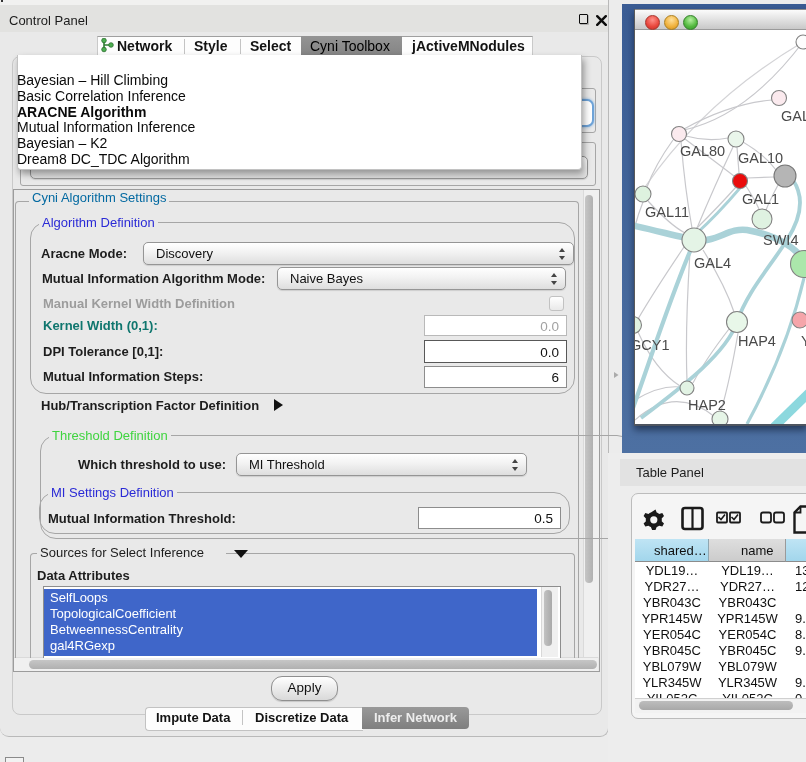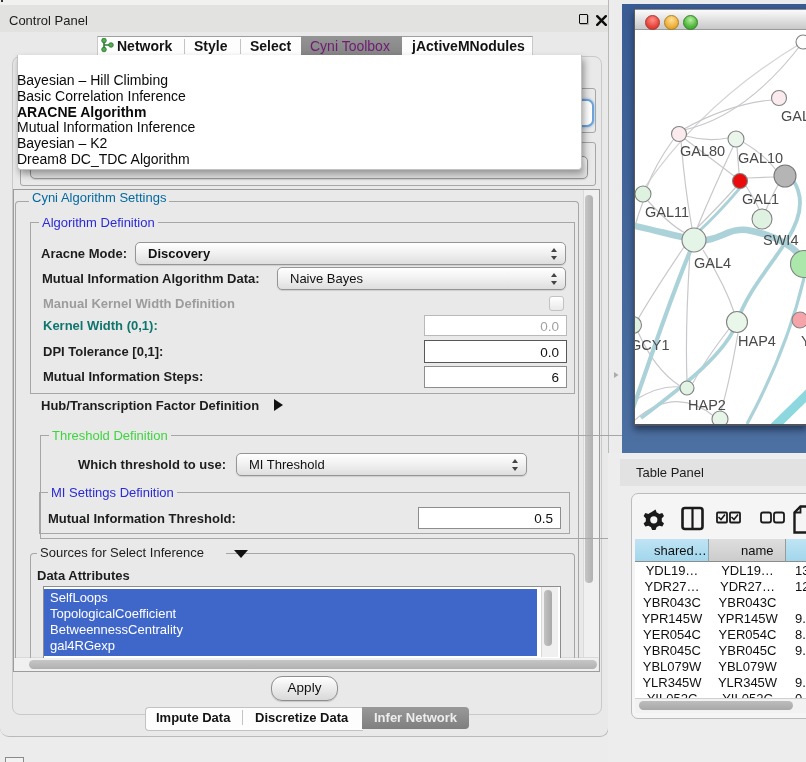--- a/index.html
+++ b/index.html
@@ -1,18 +1,18 @@
 <!DOCTYPE html>
 <html><head>
 <meta charset="utf-8">
 <style>
 html,body{margin:0;padding:0;}
 body{width:806px;height:762px;overflow:hidden;font-family:"Liberation Sans",sans-serif;background:#ececec;position:relative;}
 .abs{position:absolute;}
-.fs{position:absolute;border:1px solid #a6a6a6;border-radius:0;}
+.fs{position:absolute;border:1px solid #a6a6a6;border-radius:16px;}
 .fs>span{position:absolute;top:-8px;left:8px;background:#e9e9e9;padding:0 3px;font-size:13px;line-height:15px;white-space:nowrap;}
 .lbl{position:absolute;font-size:13px;font-weight:bold;color:#1d1d1d;white-space:nowrap;}
 .combo{position:absolute;height:21px;border:1px solid #959595;border-radius:5px;background:linear-gradient(#ffffff,#f2f2f2 45%,#dedede);box-shadow:0 1px 1px rgba(0,0,0,0.12);}
 .combo .ct{position:absolute;left:12px;top:0;line-height:21px;font-size:13px;color:#111;}
 .arr{position:absolute;right:8px;width:0;height:0;border-left:3.5px solid transparent;border-right:3.5px solid transparent;}
 .arr.up{top:4.5px;border-bottom:4.5px solid #444;}
 .arr.dn{bottom:4.5px;border-top:4.5px solid #444;}
 .inp{position:absolute;background:#fff;font-size:13.5px;text-align:right;line-height:21px;padding-right:7px;box-sizing:border-box;}
 </style>
 </head>
@@ -36,21 +36,21 @@
       <path d="M3 3 L3 11 M3 7 L9 7" stroke="#2f7d32" stroke-width="1.6" fill="none"></path>
       <circle cx="3" cy="2.5" r="2.3" fill="#4caf50" stroke="#2c6e2f" stroke-width="0.8"></circle>
       <circle cx="3" cy="11.5" r="2.3" fill="#4caf50" stroke="#2c6e2f" stroke-width="0.8"></circle>
       <circle cx="10" cy="7" r="2.3" fill="#4caf50" stroke="#2c6e2f" stroke-width="0.8"></circle>
     </svg>
   <div class="abs" style="left:117px;top:38px;font-size:14px;font-weight:bold;color:#131313;">Network</div>
   <div class="abs" style="left:184px;top:39px;width:1px;height:15px;background:#c4c4c4;"></div>
   <div class="abs" style="left:194px;top:38px;font-size:14px;font-weight:bold;color:#131313;">Style</div>
   <div class="abs" style="left:240px;top:39px;width:1px;height:15px;background:#c4c4c4;"></div>
   <div class="abs" style="left:250px;top:38px;font-size:14px;font-weight:bold;color:#131313;">Select</div>
-  <div class="abs" style="left:310px;top:38px;font-size:14px;color:#701a75;">Cyni Toolbox</div>
+  <div class="abs" style="left:310px;top:38px;font-size:14px;color:#000000;">Cyni Toolbox</div>
   <div class="abs" style="left:412px;top:38px;font-size:14px;font-weight:bold;color:#131313;">jActiveMNodules</div>
 
   <div class="abs" style="left:20px;top:88px;width:574px;height:43px;border:1px solid #a6a6a6;border-radius:3px;"></div>
   <div class="abs" style="left:30px;top:99px;width:560px;height:24px;border:2.5px solid #6ea3d8;border-radius:7px;box-shadow:0 0 3px #7fb0de;background:#fff;"></div>
   <div class="abs" style="left:20px;top:142px;width:574px;height:42px;border:1px solid #a6a6a6;border-radius:3px;"></div>
   <div class="combo" style="left:30px;top:156px;width:556px;"></div>
 
   <div class="abs" style="left:13px;top:189px;width:585px;height:481px;border:1px solid #9c9c9c;background:#e9e9e9;"></div>
 
   <div class="abs" style="left:583px;top:190px;width:15px;height:467px;background:#f0f0f0;border-left:1px solid #dadada;"></div>
@@ -60,26 +60,26 @@
   <div class="abs" style="left:29px;top:660px;width:568px;height:9px;background:linear-gradient(#c6c6c6,#b0b0b0);border-radius:5px;"></div>
 
   <div class="abs" style="left:15px;top:201px;width:562px;height:456px;border:1px solid #a6a6a6;border-bottom:none;border-radius:4px 4px 0 0;"></div>
   <div class="abs" style="left:29px;top:190px;background:#e9e9e9;padding:0 3px;font-size:13px;color:#0369a1;">Cyni Algorithm Settings</div>
 
   <div class="fs" style="left:30px;top:222px;width:543px;height:170px;">
       <span style="color:#2a2ad6;">Algorithm Definition</span>
     </div>
 
   <div class="lbl" style="left:41px;top:246px;">Aracne Mode:</div>
-  <div class="combo" style="left:135px;top:242px;width:429px;font-weight:bold;">
+  <div class="combo" style="left:143px;top:242px;width:429px;">
       <div class="ct">Discovery</div>
       <div class="arr up"></div>
       <div class="arr dn"></div>
     </div>
-  <div class="lbl" style="left:42px;top:271px;">Mutual Information Algorithm Data:</div>
+  <div class="lbl" style="left:42px;top:271px;">Mutual Information Algorithm Mode:</div>
   <div class="combo" style="left:277px;top:267px;width:287px;">
       <div class="ct">Naive Bayes</div>
       <div class="arr up"></div>
       <div class="arr dn"></div>
     </div>
   <div class="lbl" style="left:43px;top:296px;color:#9c9c9c;">Manual Kernel Width Definition</div>
   <div class="abs" style="left:549px;top:296px;width:13px;height:13px;border:1.5px solid #c2c2c2;border-radius:3px;background:linear-gradient(#fff,#e9e9e9);"></div>
   <div class="lbl" style="left:43px;top:318px;color:#0f766e;">Kernel Width (0,1):</div>
   <div class="inp" style="left:424px;top:315px;width:143px;height:21px;border:1px solid #b9b9b9;color:#a2a2a2;">0.0</div>
   <div class="lbl" style="left:43px;top:344px;">DPI Tolerance [0,1]:</div>

